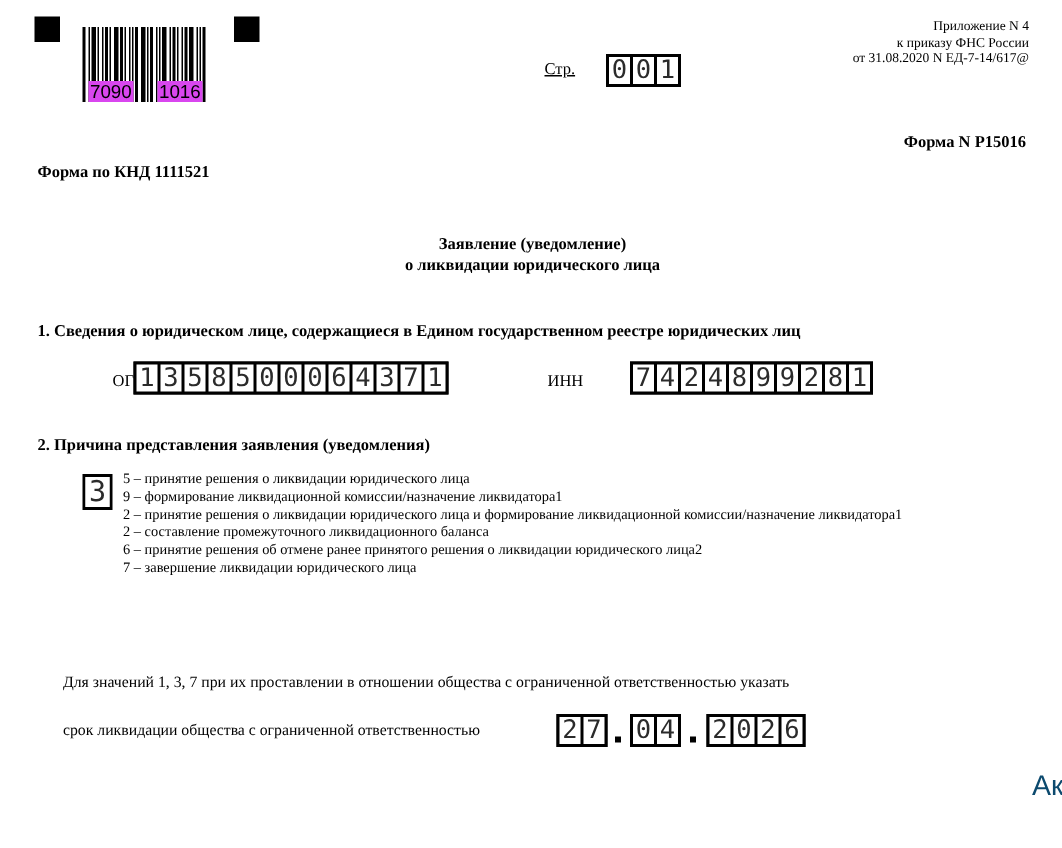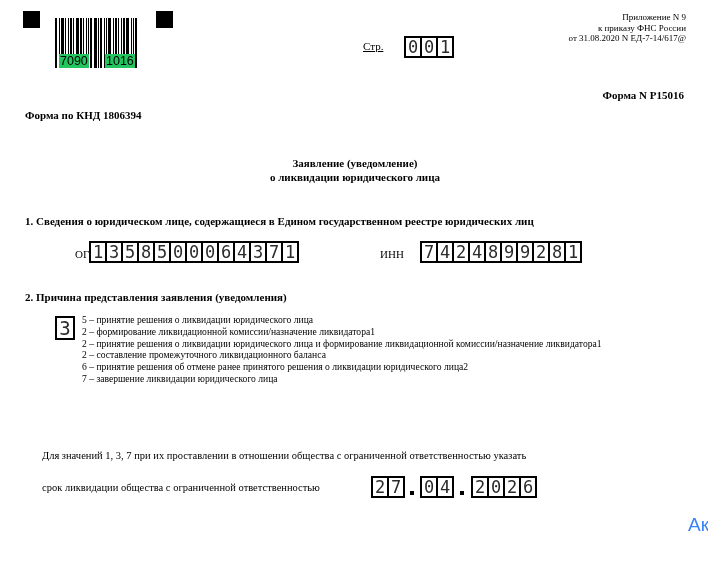--- a/index.html
+++ b/index.html
@@ -8,36 +8,36 @@
 
   .abs { position: absolute; }
 
   
   .marker { position: absolute; width: 17px; height: 17px; background: #000; }
 
   
   .barcode { position: absolute; left: 55px; top: 18px; width: 92px; height: 52px; }
   .barcode .bars { position: absolute; left: 0; top: 0; width: 92px; height: 52px; display: flex; align-items: flex-start; }
   .barcode .bar { height: 50px; background: #000; margin-right: 1px; }
-  .barcode .num { position: absolute; top: 36px; font-family: "Liberation Sans", sans-serif; font-size: 12.5px; background: #22c55e; padding: 0 1px; line-height: 14px; }
+  .barcode .num { position: absolute; top: 36px; font-family: "Liberation Sans", sans-serif; font-size: 12.5px; background: #d946ef; padding: 0 1px; line-height: 14px; }
 
   
   .cells { position: absolute; display: flex; border: 2px solid #000; background: #000; gap: 2px; }
   .cell { width: 14px; height: 18px; background: #fff; font-family: "DejaVu Sans Mono", monospace; font-size: 17px; line-height: 18px; text-align: center; color: #2b2b2b; font-weight: normal; }
   .cell.big { width: 16px; height: 20px; line-height: 20px; font-size: 19px; }
   .bold { font-weight: bold; }
 
   .appendix { position: absolute; right: 22px; top: 12px; text-align: right; font-size: 9px; line-height: 10.5px; }
 
   .label { font-size: 11px; }
   .section-title { position: absolute; left: 25px; font-size: 11px; font-weight: bold; }
 
   .reason-list { position: absolute; left: 82px; top: 314px; font-size: 9.6px; line-height: 11.8px; }
 
-  .watermark { position: absolute; font-family: "Liberation Sans", sans-serif; color: #3b82f6; }
+  .watermark { position: absolute; font-family: "Liberation Sans", sans-serif; color: #0c4a6e; }
 
   .dot { position: absolute; width: 4px; height: 4px; background: #000; }
 </style>
 </head>
 <body>
 
 <div class="marker" style="left:23px; top:11px;"></div>
 <div class="marker" style="left:156px; top:11px;"></div>
 
 <div class="barcode">
@@ -76,28 +76,28 @@
 </div>
 
 <span class="abs label" style="left:363px; top:40px;text-decoration:underline;">Стр.</span>
 <div class="cells" style="left:404px; top:36px;">
   <span class="cell">0</span>
   <span class="cell">0</span>
   <span class="cell">1</span>
 </div>
 
 <div class="appendix">
-  <div>Приложение N 9</div>
+  <div>Приложение N 4</div>
   <div>к приказу ФНС России</div>
   <div>от 31.08.2020 N ЕД-7-14/617@</div>
 </div>
 
 <span class="abs bold" style="right:24px; top:89px; font-size:11px;text-align:center;">Форма N Р15016</span>
 
-<span class="abs bold" style="left:25px; top:109px; font-size:11px;">Форма по КНД 1806394</span>
+<span class="abs bold" style="left:25px; top:109px; font-size:11px;">Форма по КНД 1111521</span>
 
 <div class="abs bold" style="left:0; width:710px; top:156px; text-align:center; font-size:11px; line-height:14px;">
   <div>Заявление (уведомление)</div>
   <div>о ликвидации юридического лица</div>
 </div>
 
 <span class="section-title" style="top:215px;">1. Сведения о юридическом лице, содержащиеся в Едином государственном реестре юридических лиц</span>
 
 <span class="abs label" style="left:40px; top:248px;margin-left:35px;">ОГРН</span>
 <div class="cells" id="ogrn-cells" style="left:89px; top:241px;">
@@ -109,21 +109,21 @@
     <span class="cell">0</span>
     <span class="cell">0</span>
     <span class="cell">0</span>
     <span class="cell">6</span>
     <span class="cell">4</span>
     <span class="cell">3</span>
     <span class="cell">7</span>
     <span class="cell">1</span>
   </div>
 
-<span class="abs label" style="left:380px; top:248px;">ИНН</span>
+<span class="abs label" style="left:365px; top:248px;">ИНН</span>
 <div class="cells" id="inn-cells" style="left:420px; top:241px;">
     <span class="cell">7</span>
     <span class="cell">4</span>
     <span class="cell">2</span>
     <span class="cell">4</span>
     <span class="cell">8</span>
     <span class="cell">9</span>
     <span class="cell">9</span>
     <span class="cell">2</span>
     <span class="cell">8</span>
@@ -131,21 +131,21 @@
   </div>
 
 <span class="section-title" style="top:291px;">2. Причина представления заявления (уведомления)</span>
 
 <div class="cells" style="left:55px; top:316px;">
   <span class="cell big">3</span>
 </div>
 
 <div class="reason-list" id="reason-list">
     <div>5 – принятие решения о ликвидации юридического лица</div>
-    <div>2 – формирование ликвидационной комиссии/назначение ликвидатора1</div>
+    <div>9 – формирование ликвидационной комиссии/назначение ликвидатора1</div>
     <div>2 – принятие решения о ликвидации юридического лица и формирование ликвидационной комиссии/назначение ликвидатора1</div>
     <div>2 – составление промежуточного ликвидационного баланса</div>
     <div>6 – принятие решения об отмене ранее принятого решения о ликвидации юридического лица2</div>
     <div>7 – завершение ликвидации юридического лица</div>
   </div>
 
 <span class="abs" style="left:42px; top:450px; font-size:10.5px;">Для значений 1, 3, 7 при их проставлении в отношении общества с ограниченной ответственностью указать</span>
 <span class="abs" style="left:42px; top:482px; font-size:10.5px;">срок ликвидации общества с ограниченной ответственностью</span>
 
 <div class="cells" style="left:371px; top:476px;">

